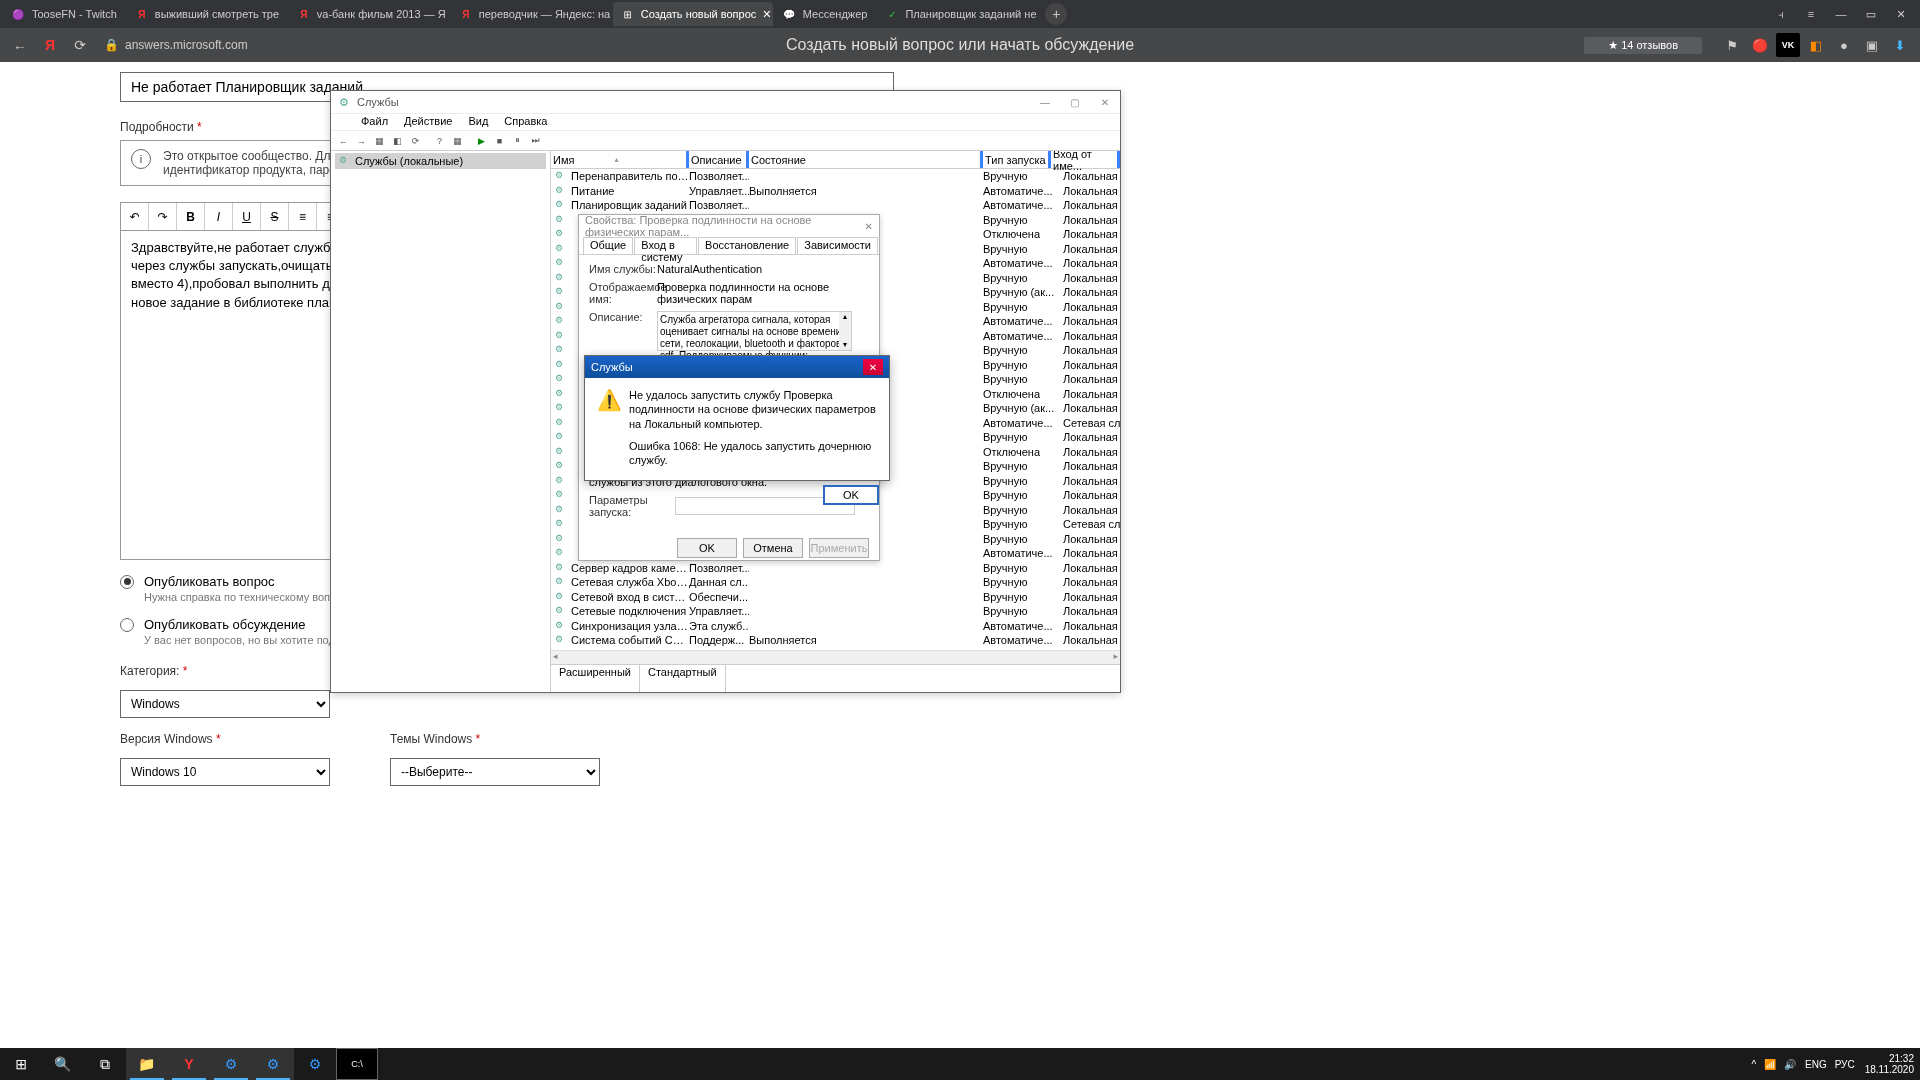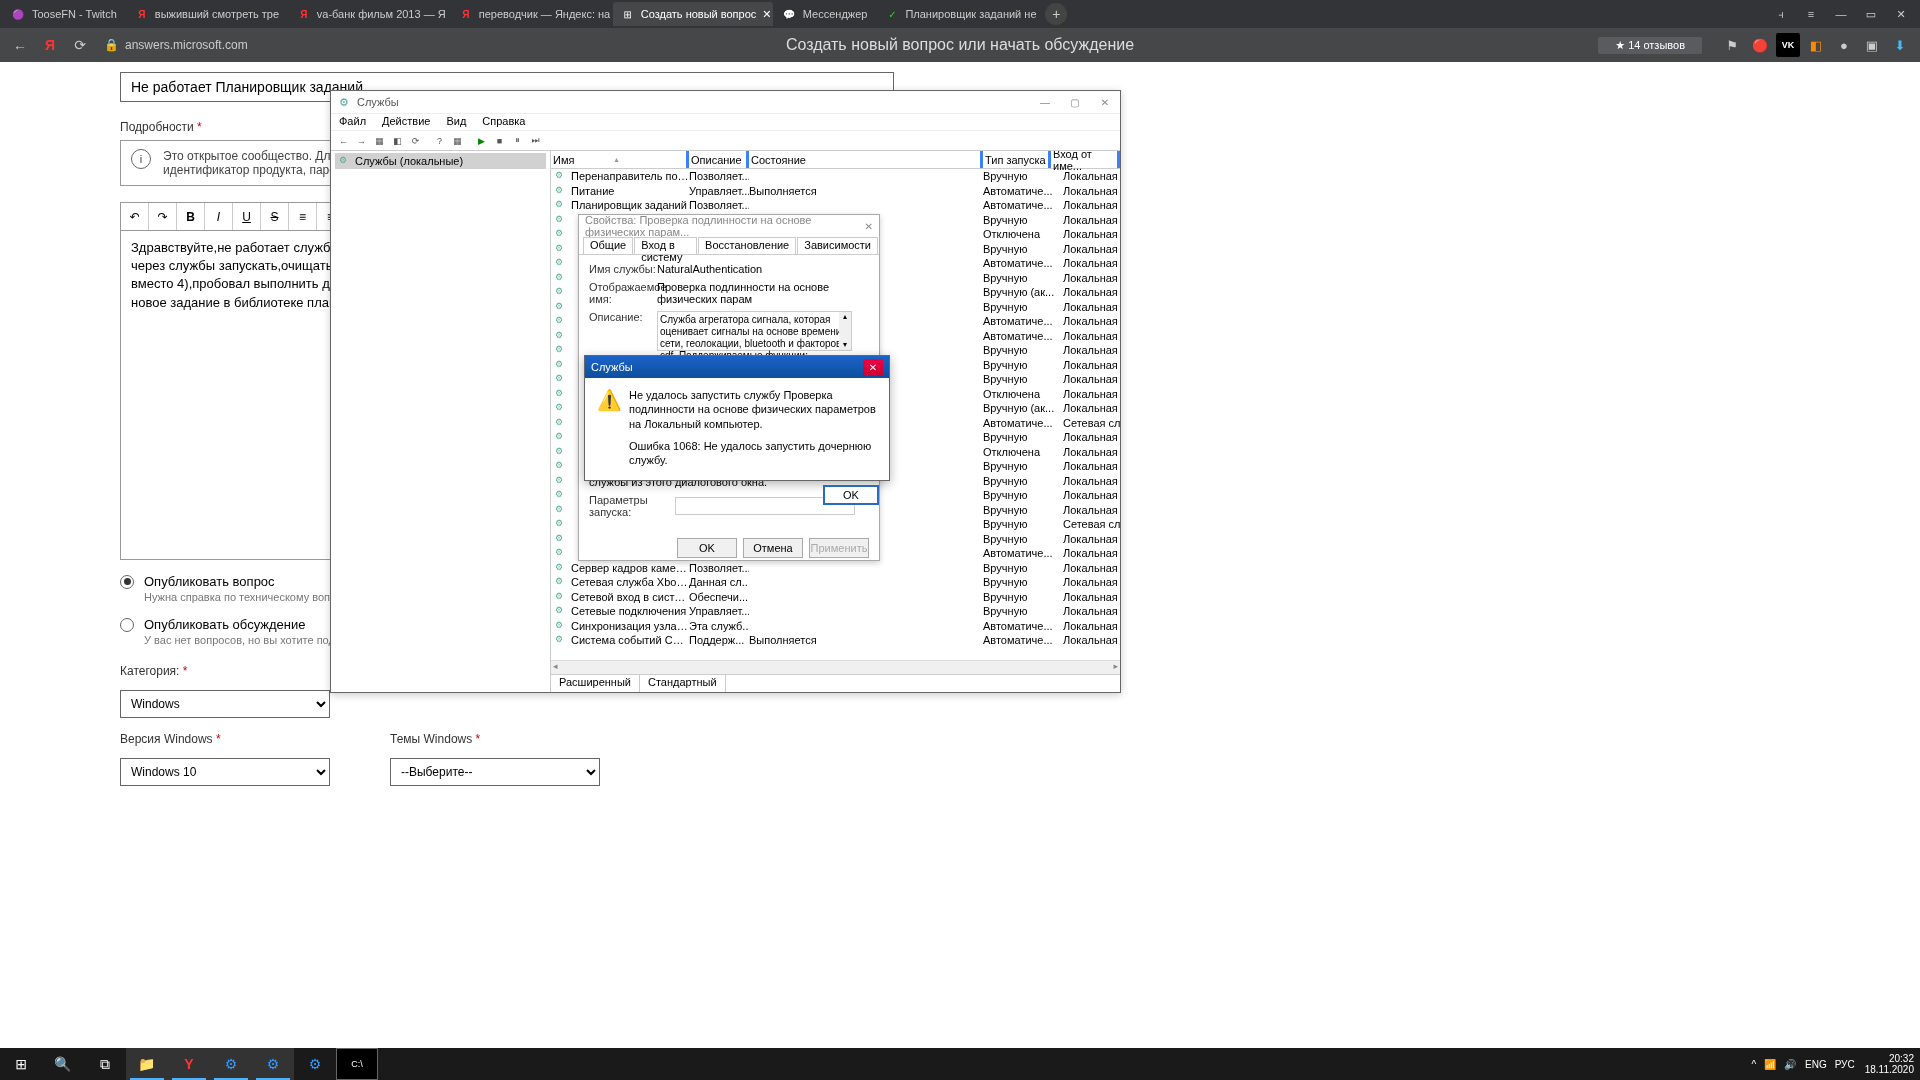--- a/index.html
+++ b/index.html
@@ -15,21 +15,21 @@
 .win-ctrl { margin-left: auto; display: flex; }
 .win-btn { width: 30px; height: 26px; display: flex; align-items: center; justify-content: center; color: #ccc; font-size: 11px; }
 
 .addr-bar { background: #464749; height: 34px; display: flex; align-items: center; padding: 0 8px; color: #ccc; }
 .nav-btn { width: 24px; height: 24px; display: flex; align-items: center; justify-content: center; margin-right: 6px; font-size: 14px; }
 .addr-box { flex: 1; display: flex; align-items: center; background: #464749; height: 26px; padding: 0 6px; font-size: 12px; }
 .addr-lock { margin-right: 6px; }
 .page-title-center { position: absolute; left: 50%; transform: translateX(-50%); font-size: 16px; color: #ddd; white-space: nowrap; }
 .ext-row { display: flex; align-items: center; margin-left: 8px; }
 .ext-btn { width: 24px; height: 24px; margin-left: 4px; display: flex; align-items: center; justify-content: center; font-size: 13px; }
-.review-badge { background: #5a5b5e; padding: 2px 17px; border-radius: 2px; font-size: 11px; color: #fff; margin-right: 6px; }
+.review-badge { background: #5a5b5e; padding: 2px 24px; border-radius: 2px; font-size: 11px; color: #fff; margin-right: 6px; }
 
 
 .page { position: absolute; left: 0; right: 0; top: 62px; bottom: 32px; background: #fff; overflow: hidden; }
 .form-area { padding: 4px 120px 0; }
 .title-input { width: 774px; height: 30px; border: 1px solid #666; padding: 4px 10px; font-size: 14px; margin-bottom: 18px; margin-top: 6px; }
 .field-label { font-size: 12px; color: #333; margin-bottom: 6px; }
 .req { color: #c00; }
 .info-box { border: 1px solid #999; padding: 8px 10px; display: flex; align-items: flex-start; font-size: 12px; color: #444; margin-bottom: 16px; width: 774px; }
 .info-icon { width: 20px; height: 20px; border: 1.5px solid #666; border-radius: 50%; display: flex; align-items: center; justify-content: center; margin-right: 12px; flex-shrink: 0; font-size: 11px; }
 .toolbar { display: flex; border: 1px solid #999; border-bottom: none; height: 28px; width: 774px; }
@@ -43,21 +43,21 @@
 .sel-row { display: flex; margin-top: 14px; gap: 60px; }
 .sel-grp { }
 .select { width: 210px; height: 28px; border: 1px solid #666; padding: 2px 6px; font-size: 12px; margin-top: 6px; background: #fff; }
 
 
 .svc-win { position: absolute; left: 330px; top: 90px; width: 791px; height: 603px; border: 1px solid #666; background: #fff; box-shadow: 0 2px 8px rgba(0,0,0,0.2); }
 .svc-title { height: 22px; display: flex; align-items: center; padding-left: 8px; font-size: 11px; color: #555; }
 .svc-title-icon { width: 13px; height: 13px; margin-right: 5px; color: #5a9; }
 .svc-winctl { margin-left: auto; display: flex; }
 .svc-winbtn { width: 30px; height: 22px; display: flex; align-items: center; justify-content: center; color: #888; font-size: 10px; }
-.svc-menu { height: 18px; display: flex; padding-left: 0; font-size: 11px; border-top: 1px solid #eee; border-bottom: 1px solid #eee; }
+.svc-menu { height: 18px; display: flex; padding-left: 22px; font-size: 11px; border-top: 1px solid #eee; border-bottom: 1px solid #eee; }
 .svc-menu-item { padding: 1px 8px; }
 .svc-tb { height: 20px; display: flex; align-items: center; padding-left: 4px; border-bottom: 1px solid #ccc; }
 .svc-tb-btn { width: 17px; height: 17px; margin-right: 1px; display: flex; align-items: center; justify-content: center; font-size: 9px; color: #555; }
 .svc-body { display: flex; height: calc(100% - 60px); }
 .svc-left { width: 220px; border-right: 1px solid #ccc; padding: 2px 4px; font-size: 11px; }
 .svc-left-item { background: #d1d1d1; padding: 2px 4px; display: flex; align-items: center; }
 .svc-right { flex: 1; overflow: hidden; display: flex; flex-direction: column; }
 .svc-head { display: flex; border-bottom: 1px solid #ccc; font-size: 11px; height: 18px; align-items: center; background: #fff; }
 .svc-col-name { width: 138px; padding-left: 22px; }
 .svc-col-desc { width: 60px; }
@@ -67,21 +67,21 @@
 .svc-col-head { padding-left: 2px; border-right: 3px solid #3b82f6; height: 100%; display: flex; align-items: center; }
 .arrow-sort { margin-left: 40px; color: #999; font-size: 8px; }
 .svc-rows { flex: 1; overflow: hidden; font-size: 11px; }
 .svc-row { display: flex; height: 14.5px; align-items: center; padding-left: 4px; }
 .svc-gear { width: 12px; height: 12px; margin-right: 4px; color: #5a9; font-size: 9px; }
 .svc-name { width: 118px; overflow: hidden; white-space: nowrap; text-overflow: ellipsis; }
 .svc-desc { width: 60px; overflow: hidden; white-space: nowrap; }
 .svc-state { width: 234px; overflow: hidden; white-space: nowrap; }
 .svc-start { width: 80px; overflow: hidden; white-space: nowrap; }
 .svc-logon { flex: 1; overflow: hidden; white-space: nowrap; }
-.svc-tabs-bottom { height: 18px; display: flex; border-top: 1px solid #ccc; font-size: 11px; text-align: center; }
+.svc-tabs-bottom { height: 28px; display: flex; border-top: 1px solid #ccc; font-size: 11px; text-align: center; }
 .svc-btab { padding: 1px 8px; border-right: 1px solid #ccc; background: #fff; }
 .svc-btab.active { }
 .svc-scroll-h { height: 14px; background: #f0f0f0; border-top: 1px solid #ddd; display: flex; justify-content: space-between; padding: 0 2px; font-size: 9px; color: #888; }
 
 
 .prop-win { position: absolute; left: 578px; top: 214px; width: 302px; height: 347px; border: 1px solid #aaa; background: #fff; box-shadow: 0 2px 6px rgba(0,0,0,0.2); z-index: 2; }
 .prop-title { height: 22px; display: flex; align-items: center; padding: 0 6px; font-size: 11px; color: #888; }
 .prop-close { margin-left: auto; font-size: 10px; color: #888; }
 .prop-tabs { display: flex; height: 18px; font-size: 11px; border-bottom: 1px solid #ccc; padding-left: 4px; }
 .prop-tab { padding: 1px 6px; border: 1px solid #ccc; border-bottom: none; margin-right: 1px; background: #fff; }
@@ -623,17 +623,17 @@
   <div class="tb-item active" style="color:#39f">⚙</div>
   <div class="tb-item" style="color:#39f">⚙</div>
   <div class="tb-item" style="font-size:9px;background:#000;border:1px solid #666">C:\</div>
   <div class="tray">
     <span class="tray-item">^</span>
     <span class="tray-item">📶</span>
     <span class="tray-item">🔊</span>
     <span class="tray-item">ENG</span>
     <span class="tray-item">РУС</span>
     <div class="tray-time">
-      <div>20:32</div>
+      <div>21:32</div>
       <div>18.11.2020</div>
     </div>
   </div>
 </div>
 
 </body></html>

